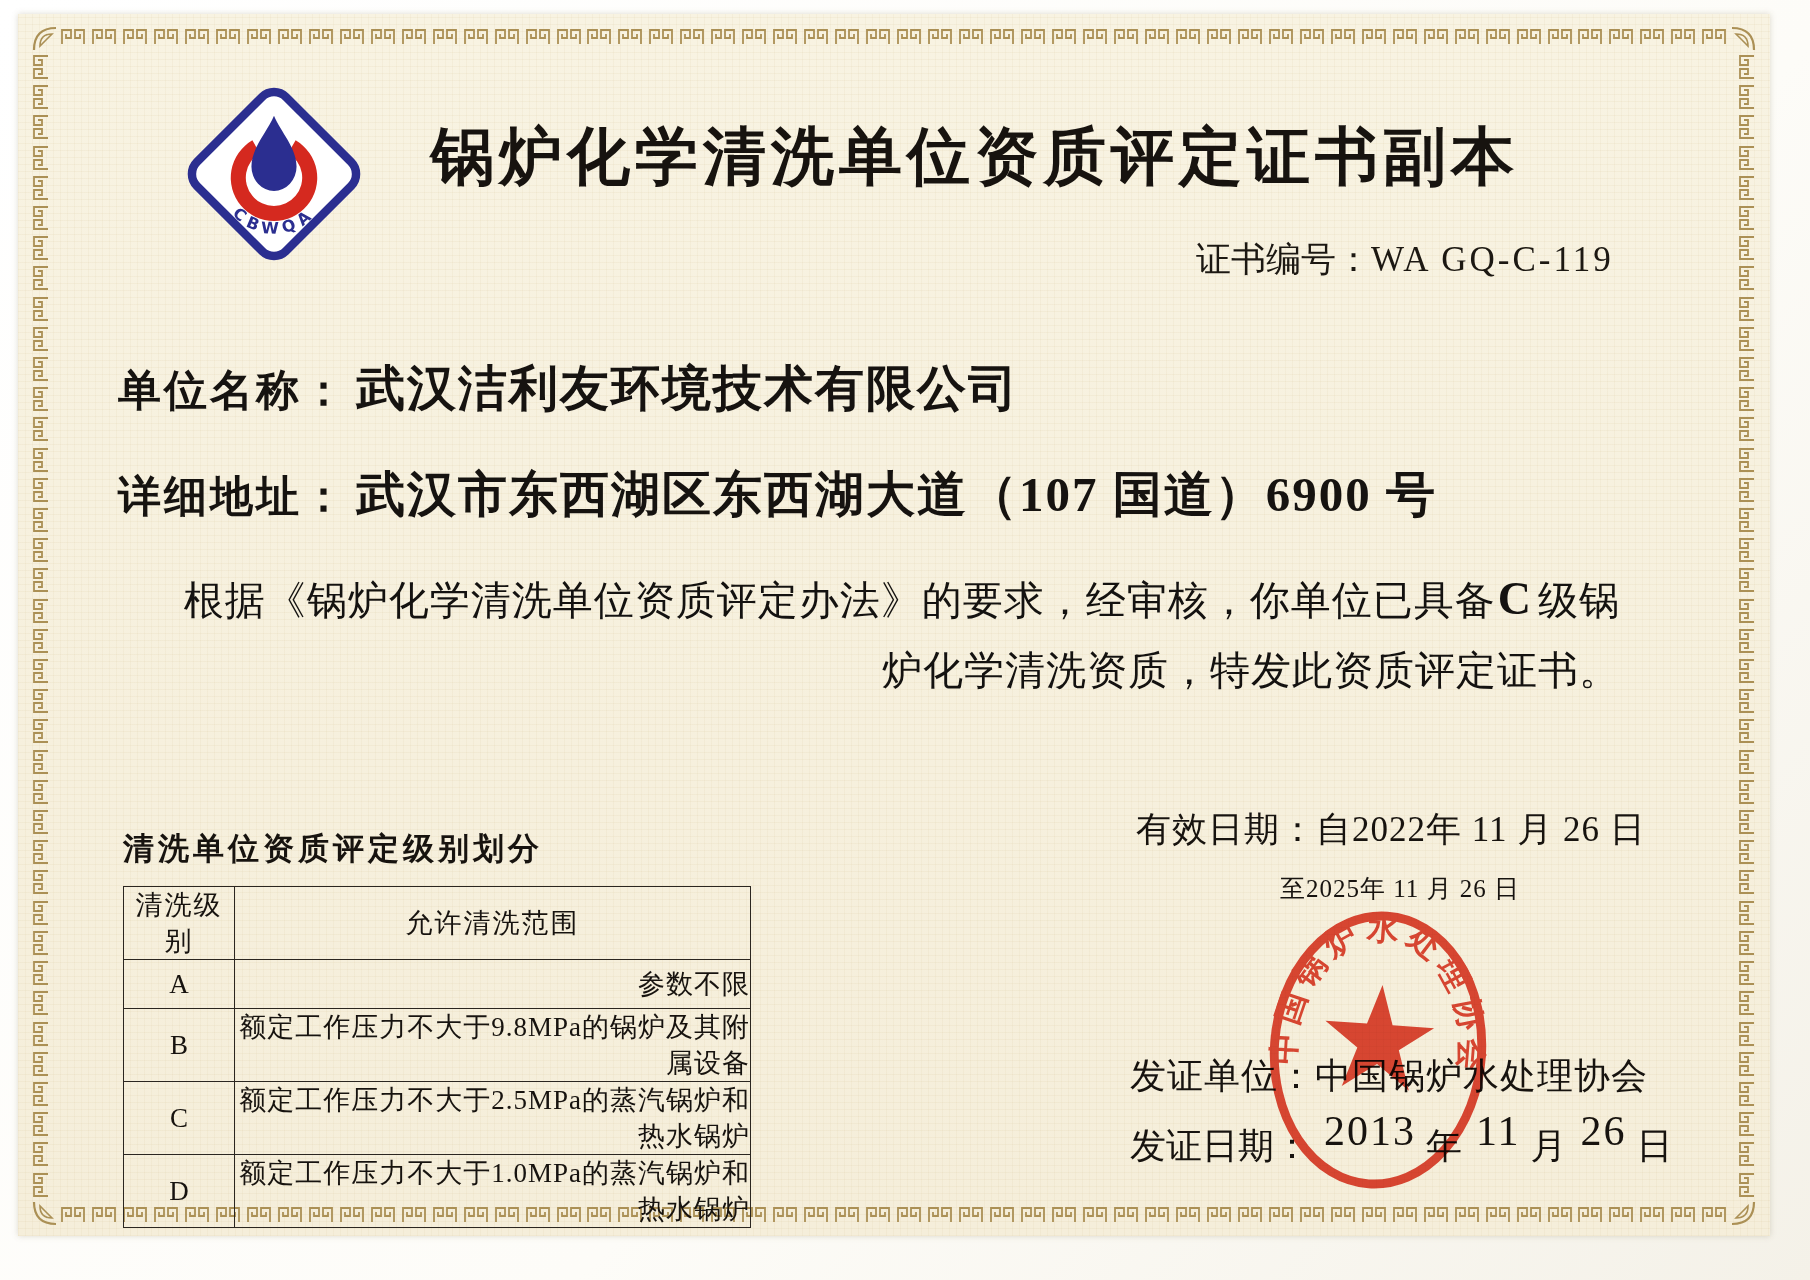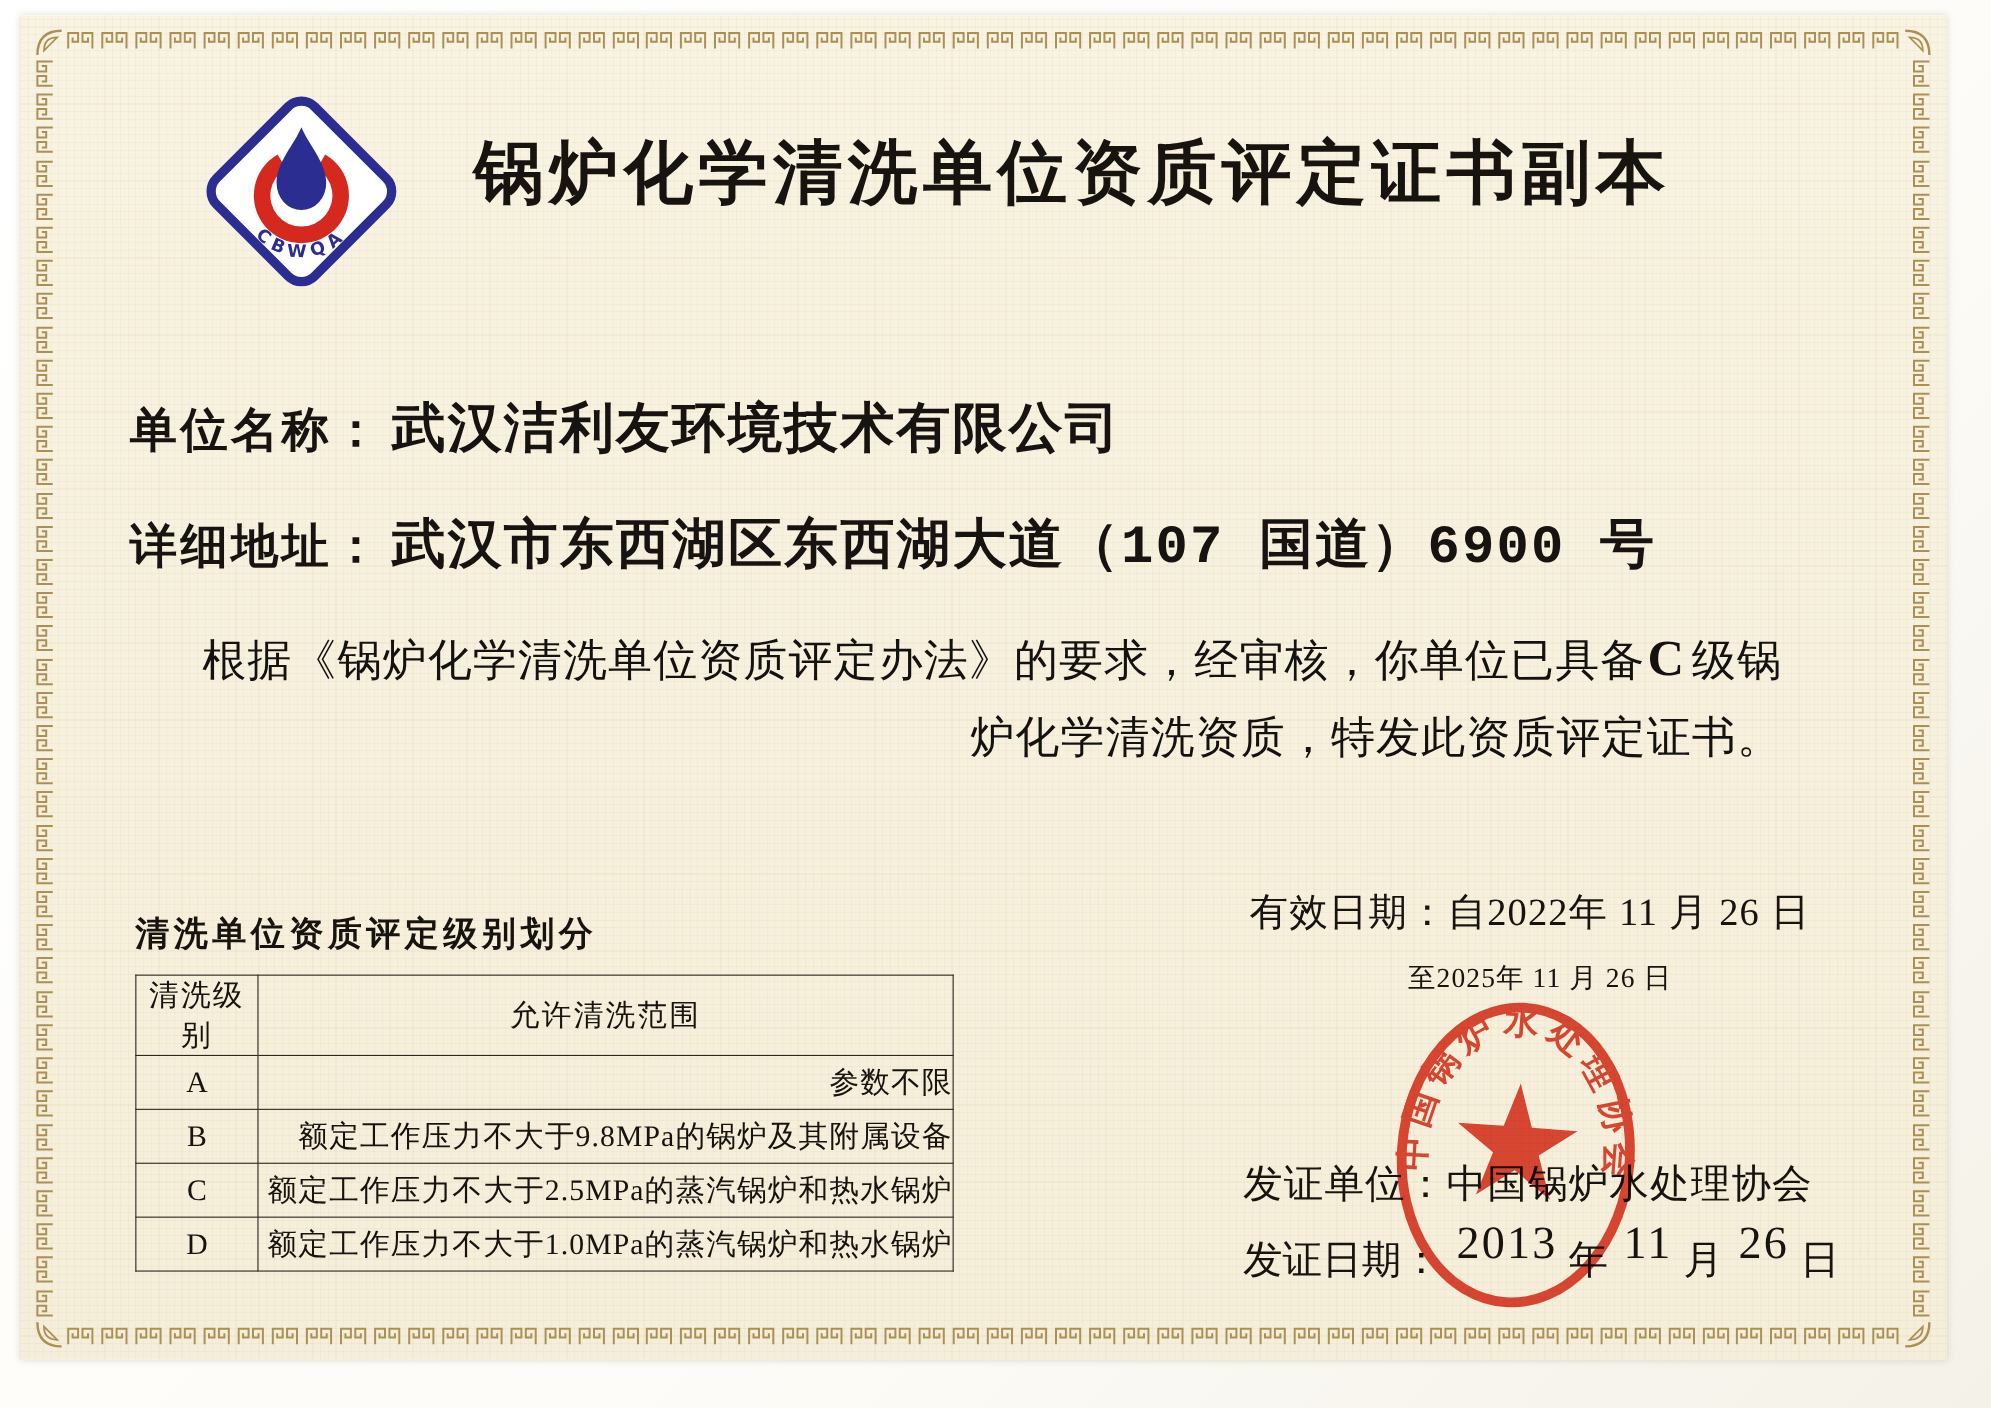--- a/index.html
+++ b/index.html
@@ -39,38 +39,38 @@
     font-size:63px;font-weight:700;color:#17130f;
     letter-spacing:5px;text-align:center;white-space:nowrap;
   }
   .certno{position:absolute;left:1178px;top:222px;font-size:35px;color:#1c1812;white-space:nowrap;}
   .certno .num{letter-spacing:3px;}
   
   .field{position:absolute;left:100px;white-space:nowrap;color:#161310;}
   .field .flabel{font-size:43px;font-weight:700;letter-spacing:3px;}
   .field .fvalue{font-size:49px;font-weight:600;letter-spacing:2px;margin-left:8px;}
   .field.unit{top:342px;}
-  .field.addr{top:448px;font-family:Liberation Mono, monospace;}
+  .field.addr{top:448px;}
   .bodytext{
     position:absolute;left:94px;top:550px;width:1508px;margin:0;
     font-family:"Liberation Sans","DejaVu Sans",sans-serif;
     font-size:40px;line-height:70px;color:#141210;
     text-indent:58px;letter-spacing:1px;text-align:right;
   }
   .bodytext .grade{
     font-family:"Liberation Serif","DejaVu Serif",serif;
     font-size:46px;font-weight:700;padding:0 6px 0 2px;
   }
   
   .tbl-title{
     position:absolute;left:105px;top:814px;width:744px;
     text-align:left;font-size:31px;font-weight:700;letter-spacing:4px;color:#17130f;
   }
   table.grades{
-    position:absolute;left:105px;top:872px;width:744px;
+    position:absolute;left:105px;top:872px;width:628px;
     border-collapse:collapse;color:#17130f;
   }
   table.grades td,table.grades th{
     border:1.6px solid #2b2620;font-weight:400;
     font-size:27px;height:48px;padding:0;
   }
   table.grades th{height:50px;letter-spacing:2px;}
   td.lvl{width:110px;text-align:center;font-family:"Liberation Serif","DejaVu Serif",serif;}
   td.scope{padding-left:26px;letter-spacing:1px;text-align:right;}
   
@@ -1226,20 +1226,23 @@
       <path d="M100 38 C93 55 76 72 76 92 A24 26 0 0 0 124 92 C124 72 107 55 100 38 Z" fill="#2b2e90"></path>
       <defs>
           <path id="lg-arc" d="M47 129 A58 58 0 0 0 153 129" fill="none"></path>
         </defs>
       <text font-family="'DejaVu Sans','Liberation Sans',sans-serif" font-size="17" font-weight="700" fill="#2b2e90" letter-spacing="6">
         <textPath href="#lg-arc" startOffset="50%" text-anchor="middle">CBWQA</textPath>
       </text>
     </svg>
 
     <h1 class="title">锅炉化学清洗单位资质评定证书副本</h1>
+    <div class="certno">
+      <span>证书编号：</span><span class="num">WA GQ-C-119</span>
+    </div>
 
     <div class="field unit">
       <span class="flabel">单位名称：</span><span class="fvalue">武汉洁利友环境技术有限公司</span>
     </div>
     <div class="field addr">
       <span class="flabel">详细地址：</span><span class="fvalue">武汉市东西湖区东西湖大道（107 国道）6900 号</span>
     </div>
 
     <p class="bodytext">
       <span>根据《锅炉化学清洗单位资质评定办法》的要求，经审核，你单位已具备</span><span class="grade">C</span><span>级锅炉化学清洗资质，特发此资质评定证书。</span>

